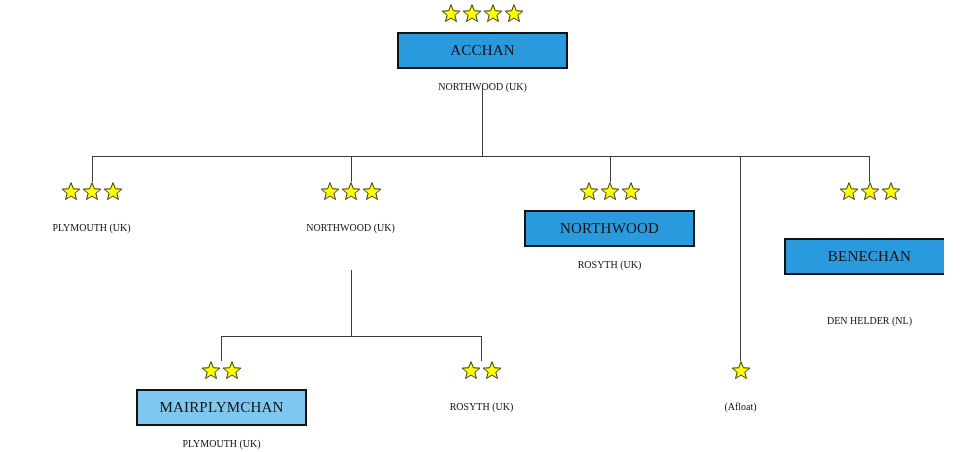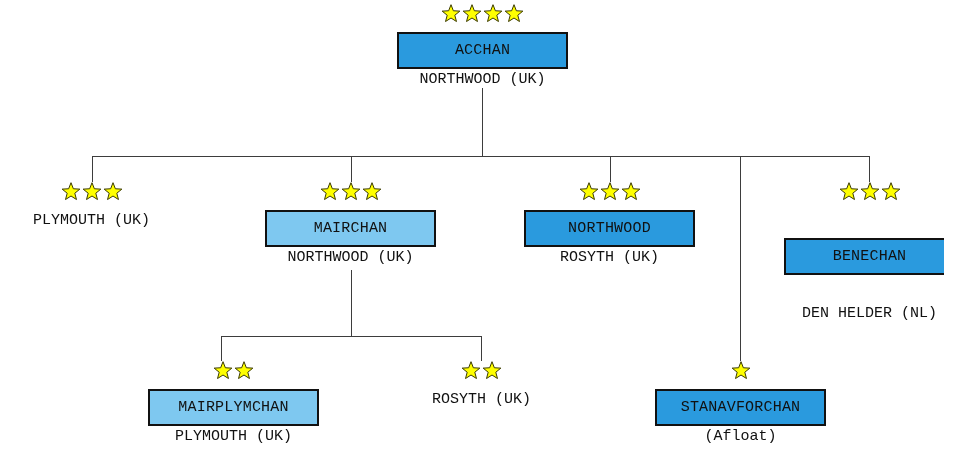--- a/index.html
+++ b/index.html
@@ -1,18 +1,18 @@
 <!DOCTYPE html>
 <html><head>
 <meta charset="utf-8">
 <style>
   html,body{margin:0;padding:0;background:#ffffff;}
   #stage{
     position:relative;width:944px;height:452px;background:#ffffff;overflow:hidden;
-    font-family:Liberation Mono, monospace;color:#111111;
+    font-family:Liberation Serif, serif;color:#111111;
   }
   
   .line{position:absolute;background:var(--line-color,#3d3d3d);}
   .vline{width:1px;}
   .hline{height:1px;}
   .l-root-drop   {left:482px;top:88px;height:68px;}
   .l-main-rail   {left:92px;top:156px;width:778px;}
   .l-drop-plym   {left:92px;top:156px;height:26px;}
   .l-drop-mair   {left:351px;top:156px;height:26px;}
   .l-drop-nore   {left:610px;top:156px;height:26px;}
@@ -26,28 +26,28 @@
   .node{position:absolute;width:175px;display:flex;flex-direction:column;align-items:center;}
   .stars{height:20px;display:flex;gap:1px;margin-bottom:8px;align-items:center;justify-content:center;}
   .stars svg{display:block;}
   .box{
     box-sizing:border-box;width:171px;height:37px;border:2px solid #111111;
     display:flex;align-items:center;justify-content:center;
     font-size:15px;letter-spacing:0.2px;white-space:nowrap;
   }
   .node.dark  .box{background:var(--dark-fill,#2a9ade);}
   .node.light .box{background:var(--light-fill,#7ec8f0);}
-  .caption{margin-top:2px;font-size:15px;white-space:nowrap;}
+  .caption{margin-top:12px;font-size:10px;white-space:nowrap;}
   
   .node-acchan        {left:395px;top:4px;}
   .node-plymchan      {left:4px;top:182px;}
   .node-mairchan      {left:263px;top:182px;}
   .node-norechan      {left:522px;top:182px;}
   .node-benechan      {left:782px;top:182px;gap:28px;}
-  .node-mairplymchan  {left:146px;top:361px;}
+  .node-mairplymchan  {left:134px;top:361px;}
   .node-mairnorechan  {left:394px;top:361px;}
   .node-stanavforchan {left:653px;top:361px;}
 </style>
 </head>
 <body>
 
 <div id="stage" style="--dark-fill: #2a9ade; --light-fill: #7ec8f0; --line-color: #3d3d3d; background: rgb(255, 255, 255); color: rgb(17, 17, 17);">
 
   <div class="line vline l-root-drop"></div>
   <div class="line hline l-main-rail"></div>
@@ -99,23 +99,20 @@
         <svg width="20" height="20" viewBox="0 0 20 20">
           <polygon points="10,0.7 12.35,6.76 18.84,7.13 13.8,11.24 15.47,17.52 10,14 4.53,17.52 6.2,11.24 1.16,7.13 7.65,6.76" fill="#ffff00" stroke="#3a3a00" stroke-width="1" stroke-linejoin="round"></polygon>
         </svg>
         <svg width="20" height="20" viewBox="0 0 20 20">
           <polygon points="10,0.7 12.35,6.76 18.84,7.13 13.8,11.24 15.47,17.52 10,14 4.53,17.52 6.2,11.24 1.16,7.13 7.65,6.76" fill="#ffff00" stroke="#3a3a00" stroke-width="1" stroke-linejoin="round"></polygon>
         </svg>
         <svg width="20" height="20" viewBox="0 0 20 20">
           <polygon points="10,0.7 12.35,6.76 18.84,7.13 13.8,11.24 15.47,17.52 10,14 4.53,17.52 6.2,11.24 1.16,7.13 7.65,6.76" fill="#ffff00" stroke="#3a3a00" stroke-width="1" stroke-linejoin="round"></polygon>
         </svg>
       </div>
-    <div class="box">
-      <span>MAIRCHAN</span>
-    </div>
     <div class="caption">NORTHWOOD (UK)</div>
   </div>
     <div class="node node-norechan dark">
     <div class="stars">
         <svg width="20" height="20" viewBox="0 0 20 20">
           <polygon points="10,0.7 12.35,6.76 18.84,7.13 13.8,11.24 15.47,17.52 10,14 4.53,17.52 6.2,11.24 1.16,7.13 7.65,6.76" fill="#ffff00" stroke="#3a3a00" stroke-width="1" stroke-linejoin="round"></polygon>
         </svg>
         <svg width="20" height="20" viewBox="0 0 20 20">
           <polygon points="10,0.7 12.35,6.76 18.84,7.13 13.8,11.24 15.47,17.52 10,14 4.53,17.52 6.2,11.24 1.16,7.13 7.65,6.76" fill="#ffff00" stroke="#3a3a00" stroke-width="1" stroke-linejoin="round"></polygon>
         </svg>
@@ -169,18 +166,15 @@
         </svg>
       </div>
     <div class="caption">ROSYTH (UK)</div>
   </div>
     <div class="node node-stanavforchan dark">
     <div class="stars">
         <svg width="20" height="20" viewBox="0 0 20 20">
           <polygon points="10,0.7 12.35,6.76 18.84,7.13 13.8,11.24 15.47,17.52 10,14 4.53,17.52 6.2,11.24 1.16,7.13 7.65,6.76" fill="#ffff00" stroke="#3a3a00" stroke-width="1" stroke-linejoin="round"></polygon>
         </svg>
       </div>
-    <div class="box">
-      <span>STANAVFORCHAN</span>
-    </div>
     <div class="caption">(Afloat)</div>
   </div>
   </div>
 
 </body></html>

